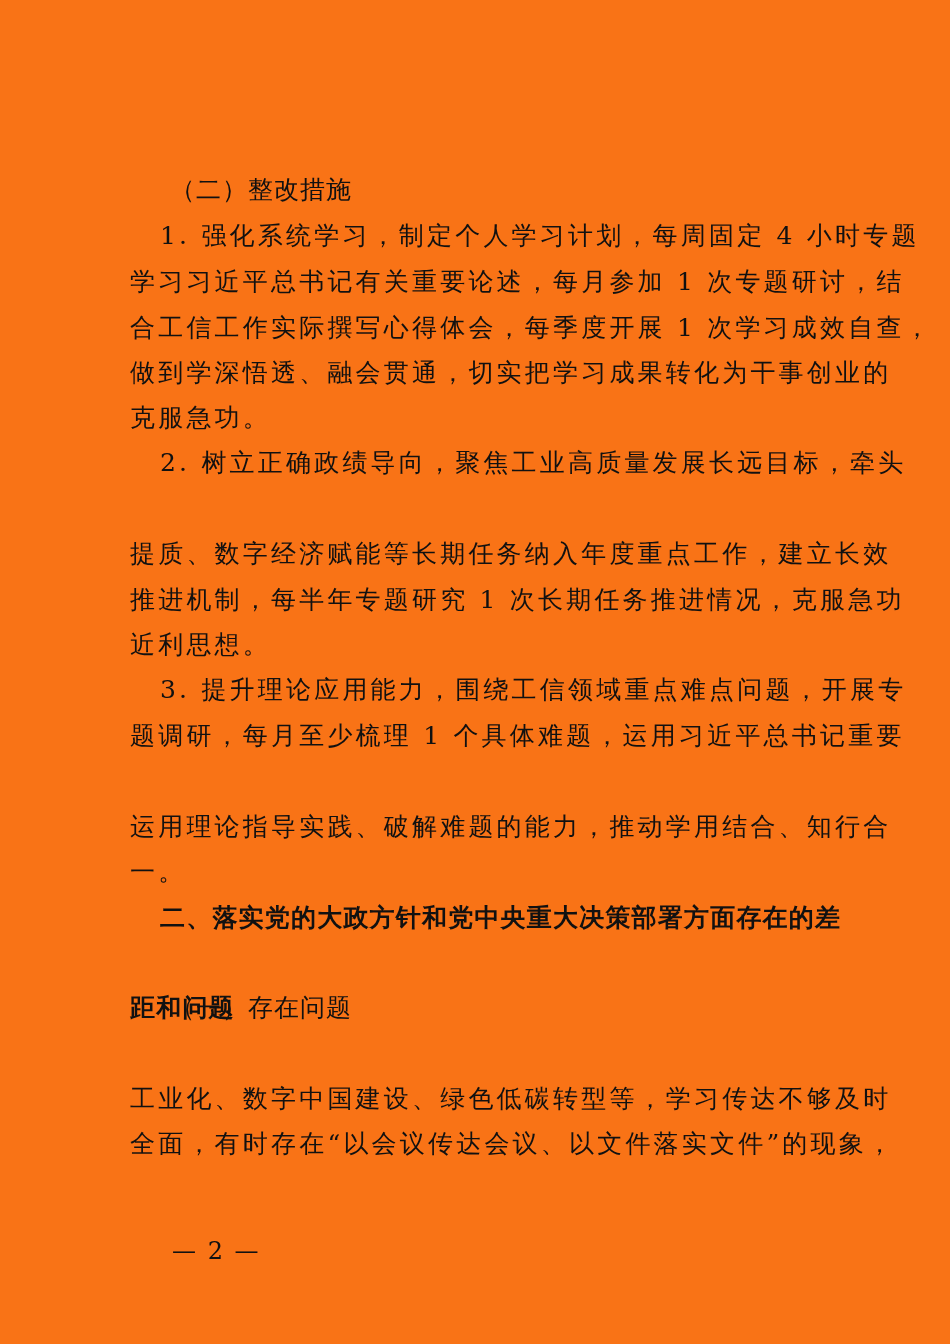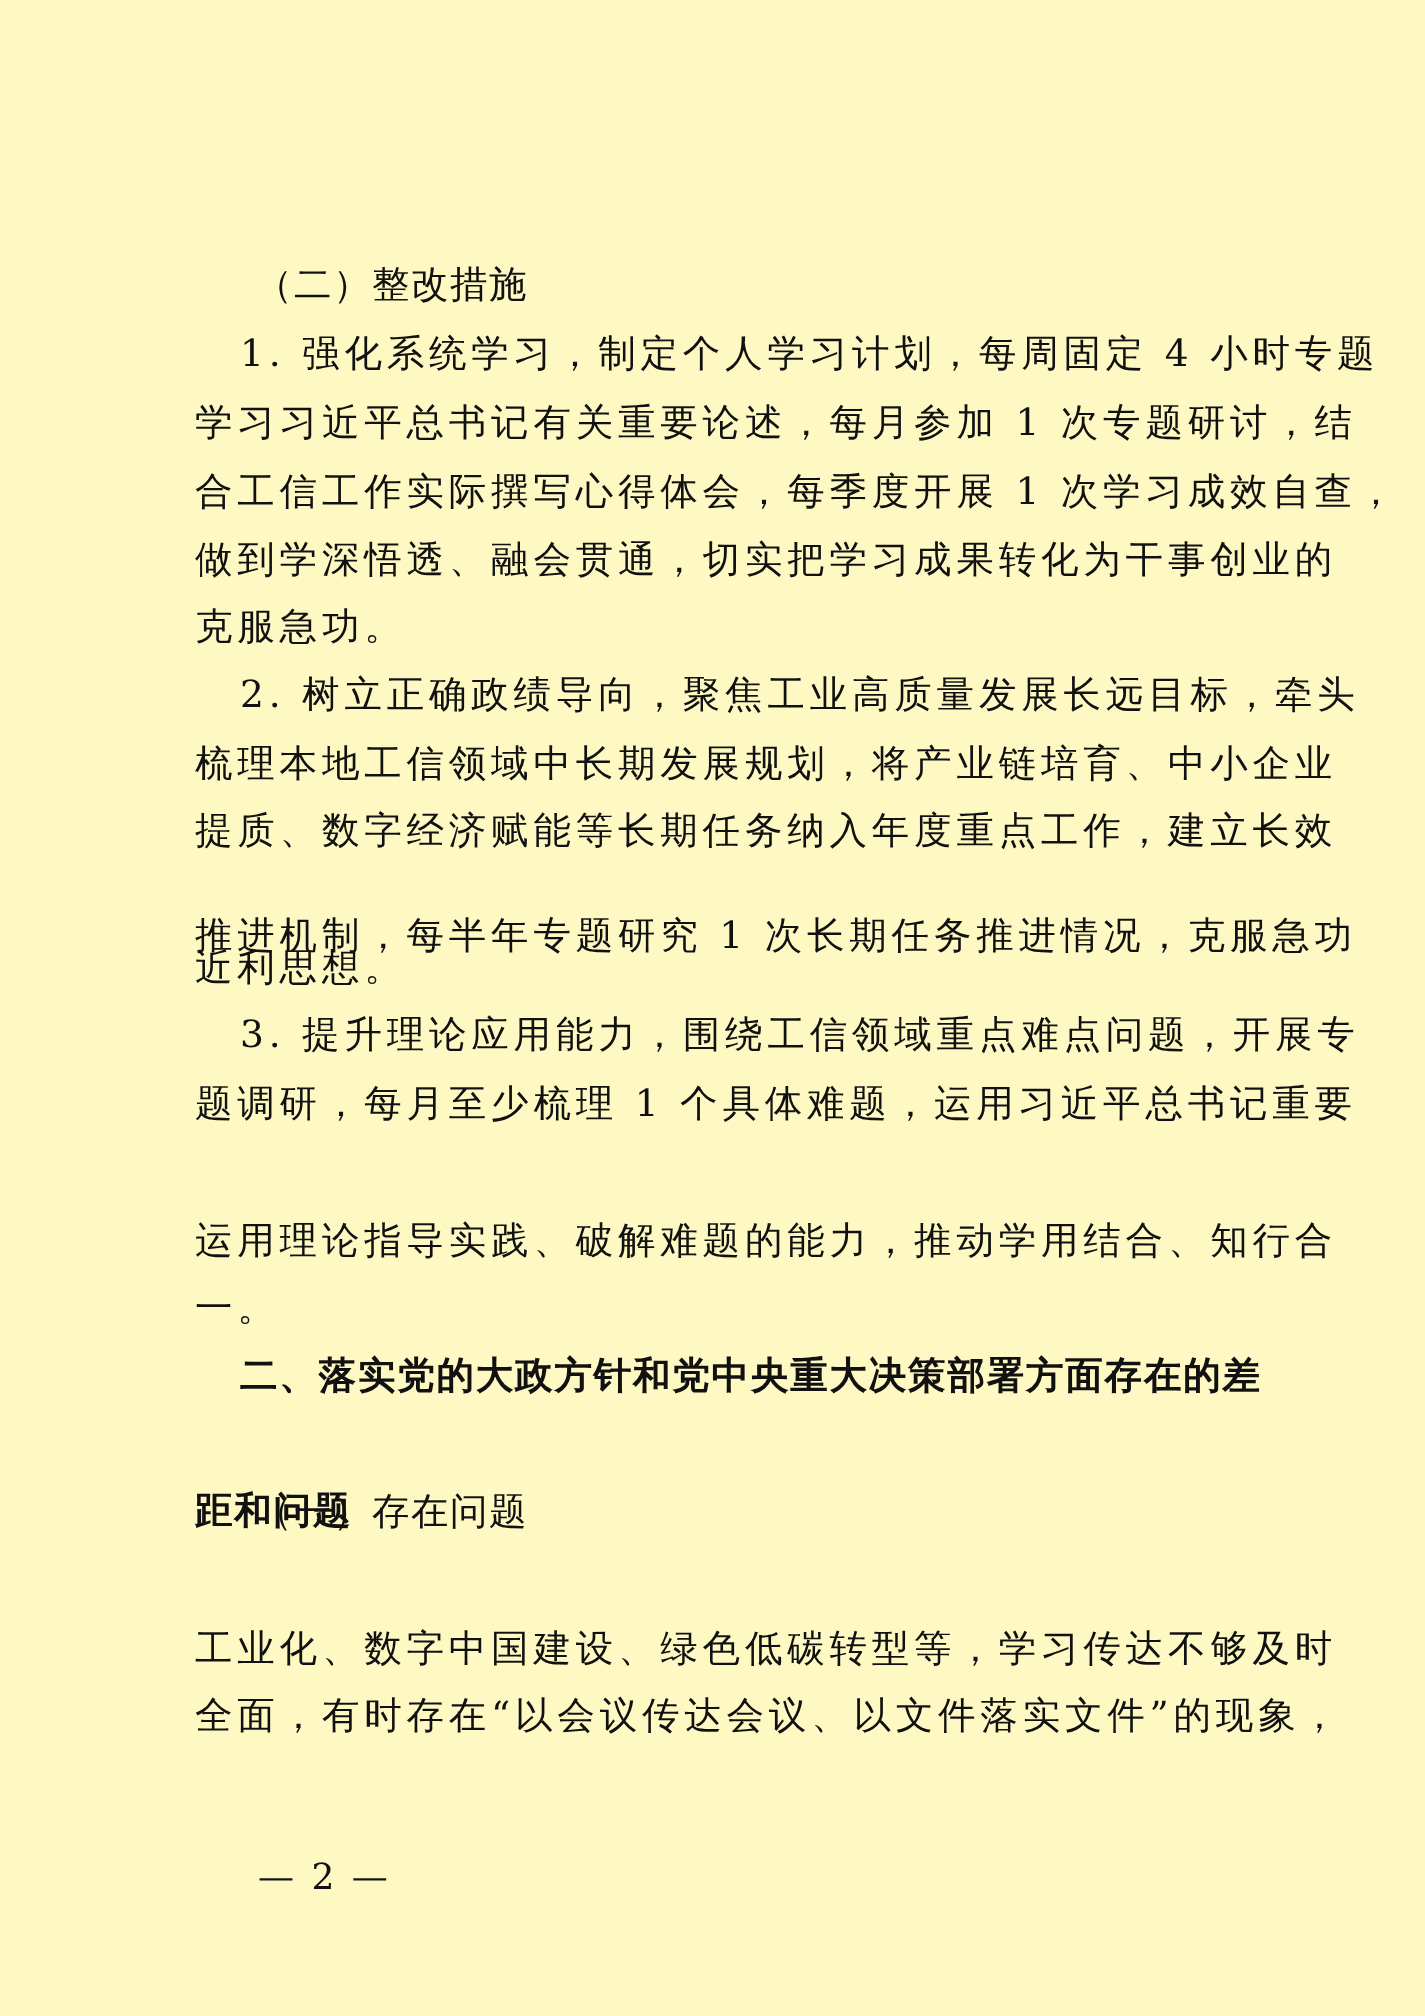--- a/index.html
+++ b/index.html
@@ -14,21 +14,21 @@
       overflow: hidden;
       color: #111111;
       font-family: "DejaVu Serif", "Liberation Serif", serif;
     }
     .page {
       position: absolute;
       left: 0;
       top: 0;
       width: 950px;
       height: 1344px;
-      background: #fef9c3;
+      background: #f97316;
     }
     .line {
       position: absolute;
       left: 130px;
       width: 700px;
       height: 40px;
       font-size: 25px;
       line-height: 40px;
       white-space: nowrap;
       letter-spacing: 3.2px;
@@ -76,23 +76,22 @@
 
   <div class="line sub-heading" style="top:170px;">（二）整改措施</div>
 
   <div class="line indent" style="top:216px;">1. 强化系统学习，制定个人学习计划，每周固定 4 小时专题</div>
   <div class="line" style="top:262px;">学习习近平总书记有关重要论述，每月参加 1 次专题研讨，结</div>
   <div class="line" style="top:308px;">合工信工作实际撰写心得体会，每季度开展 1 次学习成效自查，</div>
   <div class="line" style="top:353px;">做到学深悟透、融会贯通，切实把学习成果转化为干事创业的</div>
   <div class="line last" style="top:398px;">克服急功。</div>
 
   <div class="line indent" style="top:443px;">2. 树立正确政绩导向，聚焦工业高质量发展长远目标，牵头</div>
-  <div class="line" style="top:489px;">梳理本地工信领域中长期发展规划，将产业链培育、中小企业</div>
   <div class="line" style="top:534px;">提质、数字经济赋能等长期任务纳入年度重点工作，建立长效</div>
-  <div class="line" style="top:580px;margin-top:24px;">推进机制，每半年专题研究 1 次长期任务推进情况，克服急功</div>
+  <div class="line" style="top:580px;">推进机制，每半年专题研究 1 次长期任务推进情况，克服急功</div>
   <div class="line last" style="top:625px;">近利思想。</div>
 
   <div class="line indent" style="top:670px;">3. 提升理论应用能力，围绕工信领域重点难点问题，开展专</div>
   <div class="line" style="top:716px;">题调研，每月至少梳理 1 个具体难题，运用习近平总书记重要</div>
   <div class="line" style="top:807px;">运用理论指导实践、破解难题的能力，推动学用结合、知行合</div>
   <div class="line last" style="top:852px;">一。</div>
 
   <div class="line indent heading" style="top:897px;">二、落实党的大政方针和党中央重大决策部署方面存在的差</div>
   <div class="line heading last" style="top:943px;">距和问题</div>
 

